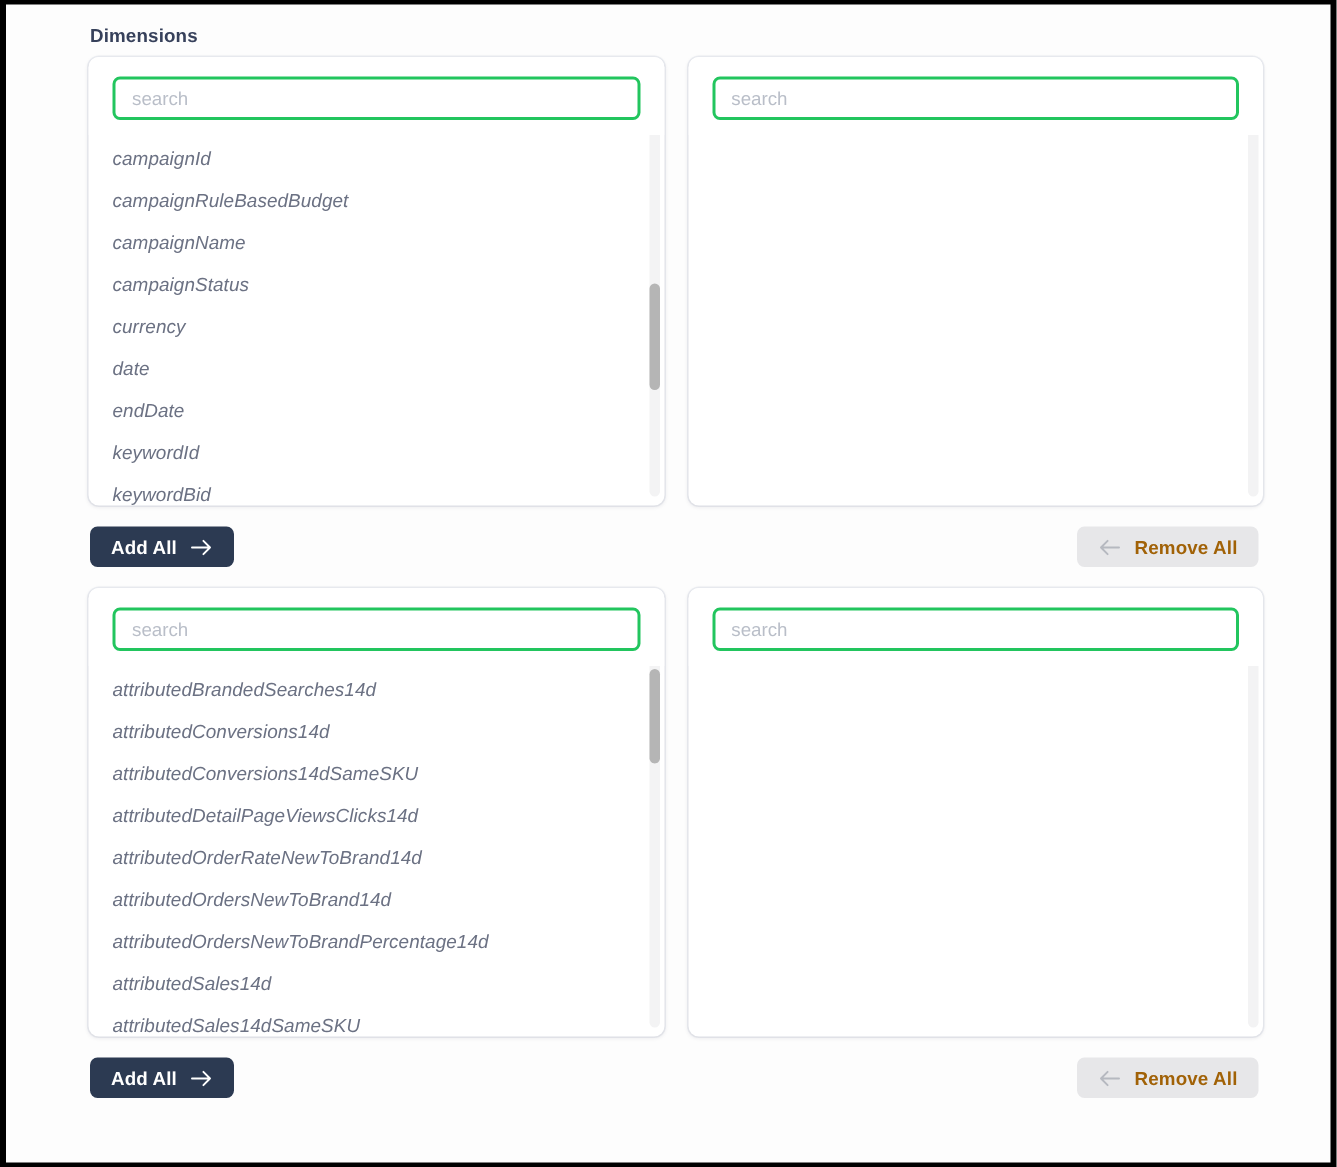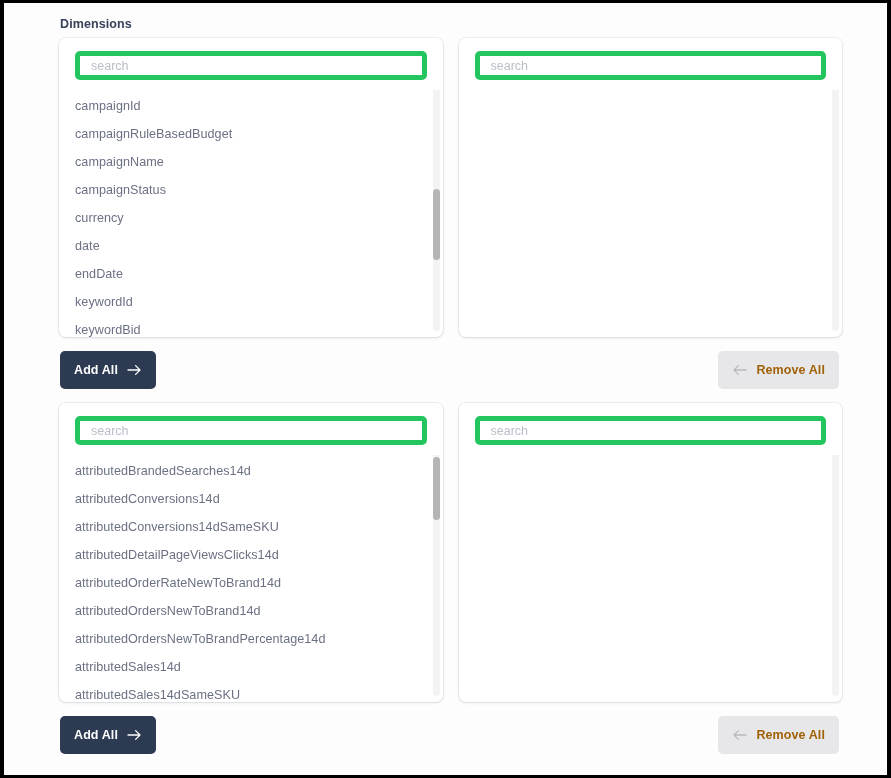--- a/index.html
+++ b/index.html
@@ -63,40 +63,41 @@
   .search-wrap {
     padding: 13px 16px 10px 16px;
     background: #ffffff;
     position: relative;
     z-index: 2;
   }
 
   .search-input {
     width: 100%;
     height: 29px;
-    border: 5px solid #22c55e;
+    border: 2px solid #22c55e;
     border-radius: 5px;
     background: #ffffff;
     font-family: "Liberation Sans", sans-serif;
     font-size: 12.5px;
     color: #4a5163;
     padding: 0 11px;
     outline: none;
   }
   .search-input::placeholder {
     color: #b9bec8;
     font-size: 12.5px;
   }
 
   
   .list {
     flex: 1;
     overflow: hidden;
     position: relative;
     padding-top: 2px;
+    font-style: italic;
   }
 
   .list-inner {
     padding-bottom: 6px;
   }
 
   .list-item {
     font-size: 12.6px;
     color: #6b7183;
     padding: 7px 16px 7px 16px;
@@ -132,21 +133,21 @@
     padding-right: 45px;
     margin-top: 14px;
   }
 
   .btn {
     font-family: "Liberation Sans", sans-serif;
     font-size: 12.5px;
     font-weight: 700;
     border: none;
     border-radius: 5px;
-    height: 38px;
+    height: 27px;
     display: inline-flex;
     align-items: center;
     gap: 9px;
     padding: 0 14px;
     cursor: pointer;
     letter-spacing: 0.1px;
   }
 
   .btn-add {
     background: #2c3a52;

